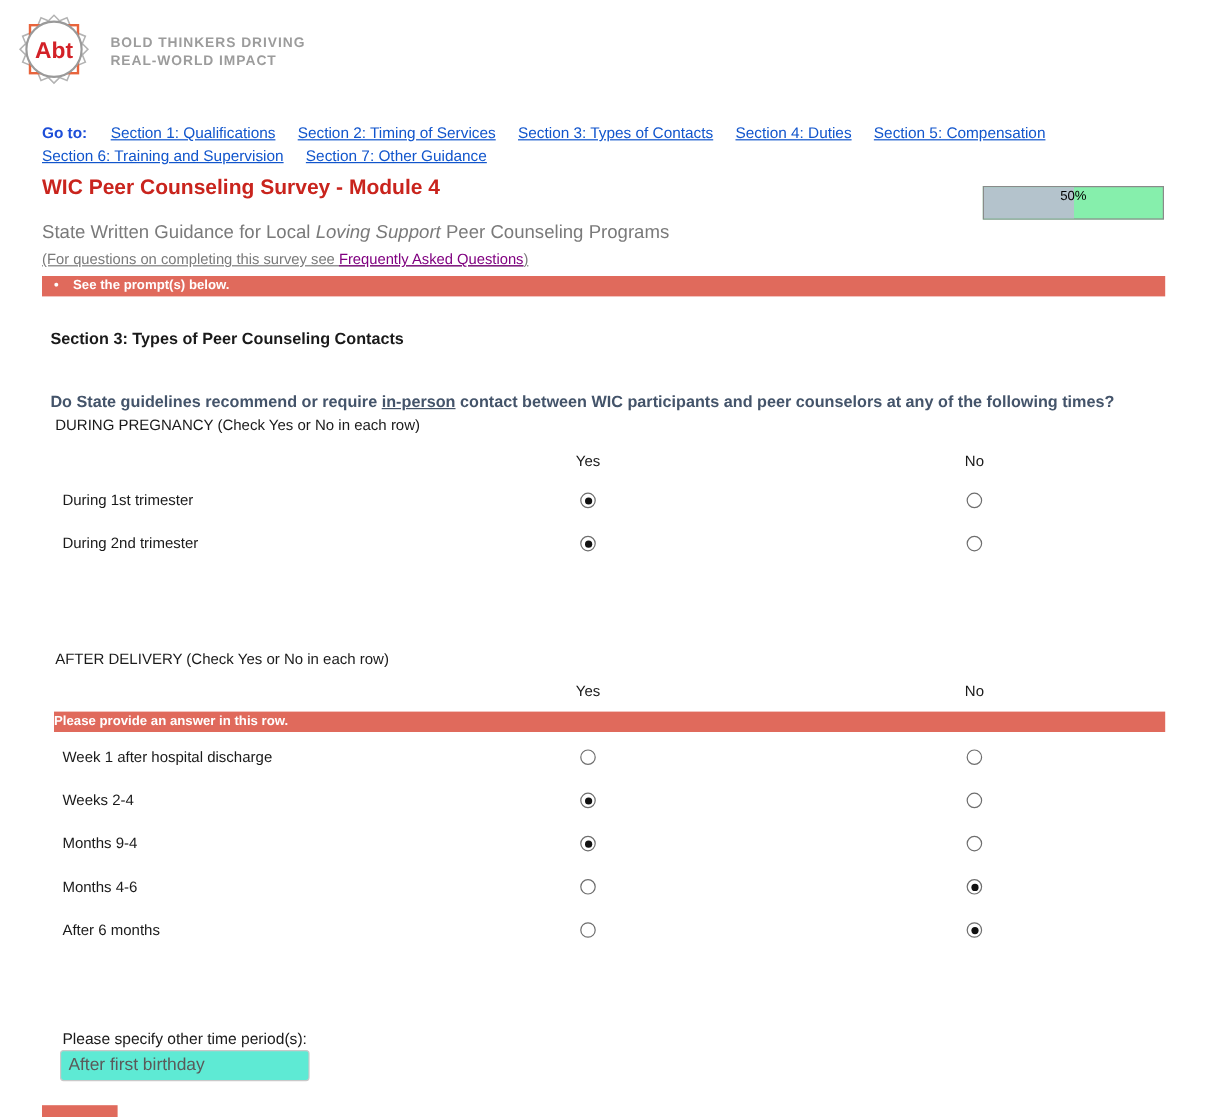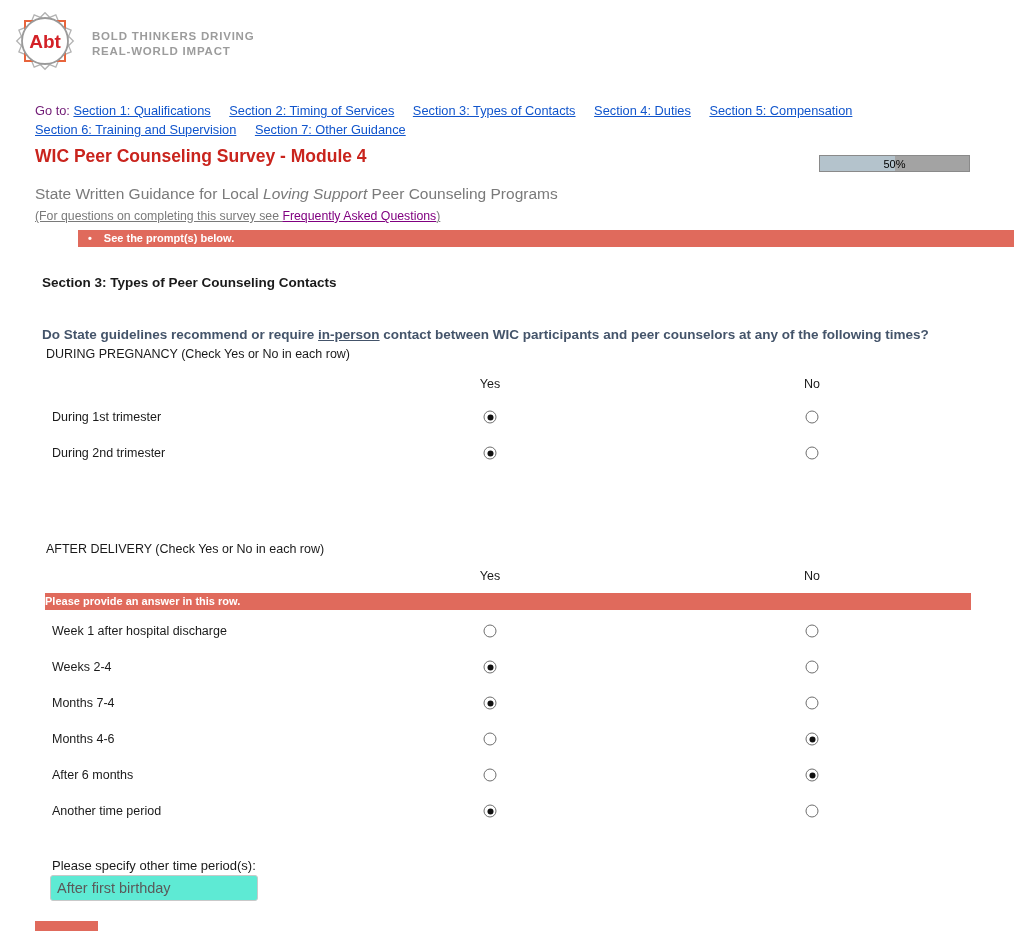--- a/index.html
+++ b/index.html
@@ -8,37 +8,37 @@
   .abs { position:absolute; }
 
   
   #logo { left:12px; top:8px; width:66px; height:66px; }
   #tagline { left:92px; top:29px; font-size:11.5px; font-weight:bold;
              color:#9c9c9c; letter-spacing:.8px; line-height:15px; }
 
   
   #nav { left:35px; top:101px; font-size:12.8px; line-height:19px; }
   #nav a { color:#1155cc; text-decoration:underline; margin-right:15px; }
-  #nav .prefix { color:#701a75; margin-right:0; }
+  #nav .prefix { color:#1d4ed8; margin-right:16px;font-weight:bold; }
 
   
   #title { left:35px; top:146px; font-size:17.5px; font-weight:bold; color:#c9241d; }
-  #progress { left:819px; top:155px; width:151px; height:17px;
-              border:1px solid #8a8a8a; background:#a3a3a3; }
+  #progress { left:819px; top:155px; width:151px; height:28px;
+              border:1px solid #8a8a8a; background:#86efac; }
   #progress .fill { position:absolute; left:0; top:0; bottom:0; background:#b4c3cc; }
   #progress .pct  { position:absolute; inset:0; text-align:center;
                     font-size:11px; line-height:17px; color:#000; }
   #subtitle { left:35px; top:185px; font-size:15.5px; color:#7a7a7a; }
   #subtitle em { font-style:italic; }
   #faq { left:35px; top:209px; font-size:12.3px; color:#7a7a7a;text-decoration:underline; }
   #faq a { color:#800080; text-decoration:underline; }
 
   
   .banner { background:#e06a5c; color:#fff; font-size:11px; font-weight:bold; }
-  #top-banner { left:35px; top:230px; width:936px; height:17px; line-height:17px;margin-left:43px; }
+  #top-banner { left:35px; top:230px; width:936px; height:17px; line-height:17px; }
   #top-banner::before { content:"\2022"; margin:0 12px 0 10px; }
 
   
   #section-heading { left:42px; top:275px; font-size:13.5px; font-weight:bold; }
   #question { left:42px; top:327px; font-size:13.5px; font-weight:bold;
               color:#44546a; width:940px; }
   #question .ul { text-decoration:underline; }
   .caption { font-size:12.5px; color:#1a1a1a; }
   #preg-caption { left:46px; top:347px; }
   #del-caption  { left:46px; top:542px; }
@@ -161,38 +161,33 @@
     <span class="qlabel">Week 1 after hospital discharge</span>
     <span class="radio yes"></span>
     <span class="radio no"></span>
   </div>
       <div class="qrow">
     <span class="qlabel">Weeks 2-4</span>
     <span class="radio yes checked"></span>
     <span class="radio no"></span>
   </div>
       <div class="qrow">
-    <span class="qlabel">Months 7-4</span>
+    <span class="qlabel">Months 9-4</span>
     <span class="radio yes checked"></span>
     <span class="radio no"></span>
   </div>
       <div class="qrow">
     <span class="qlabel">Months 4-6</span>
     <span class="radio yes"></span>
     <span class="radio no checked"></span>
   </div>
       <div class="qrow">
     <span class="qlabel">After 6 months</span>
     <span class="radio yes"></span>
     <span class="radio no checked"></span>
   </div>
-      <div class="qrow">
-    <span class="qlabel">Another time period</span>
-    <span class="radio yes checked"></span>
-    <span class="radio no"></span>
-  </div>
     </div>
 </div>
 
 <div id="other-label" class="abs">Please specify other time period(s):</div>
 <input id="other-input" class="abs" type="text" value="After first birthday" style="">
 
 <div id="bottom-banner" class="abs banner"></div>
 
 </body></html>

